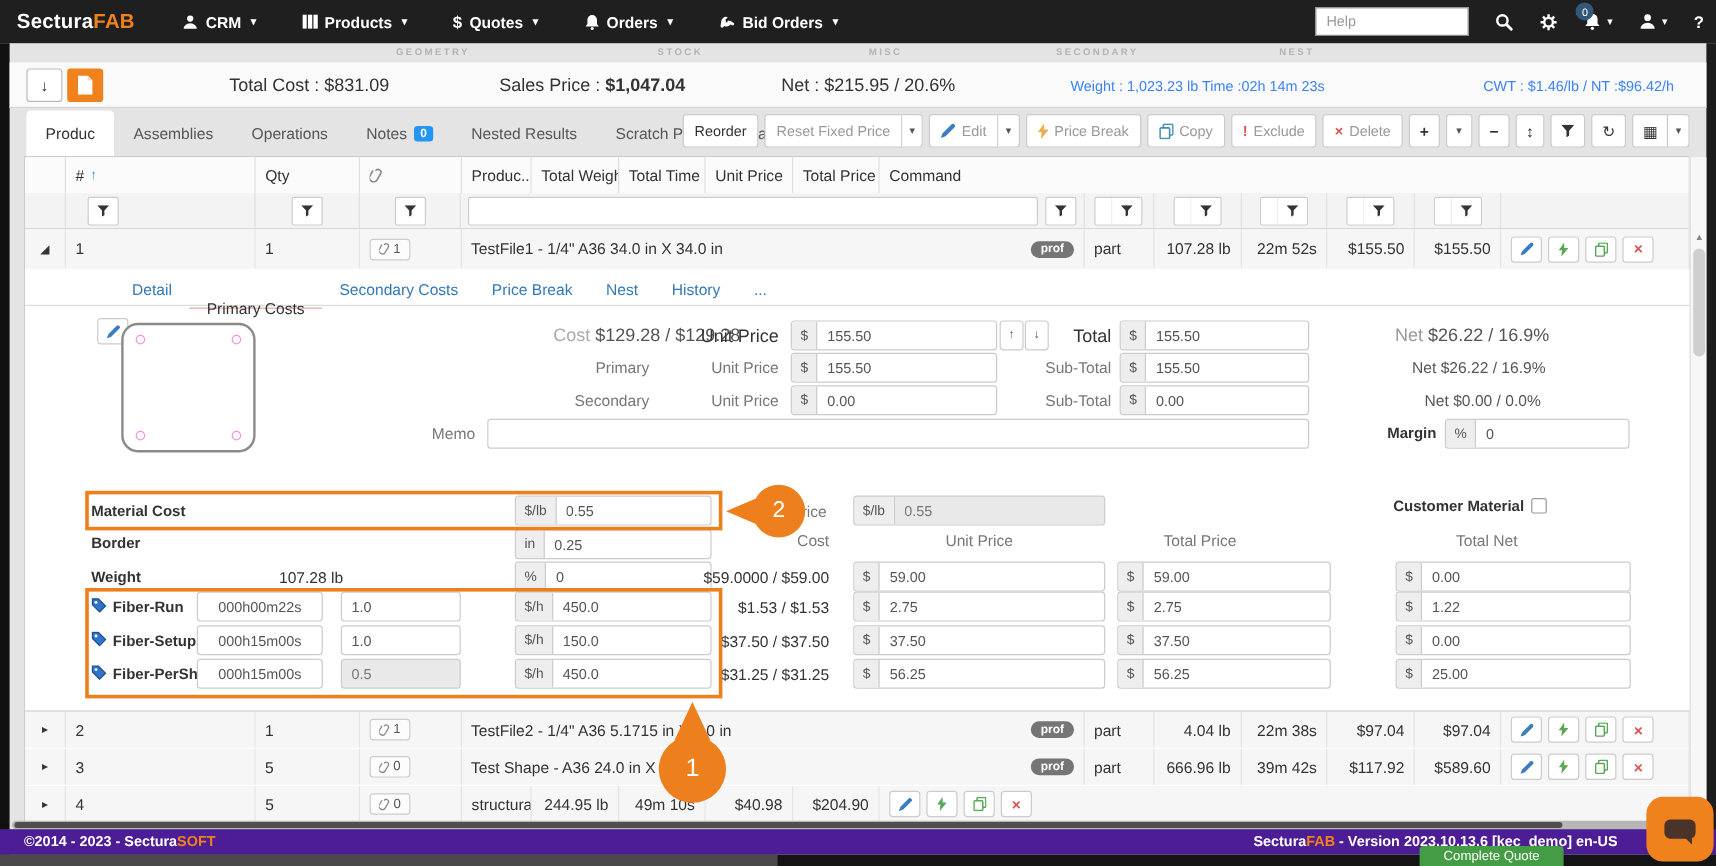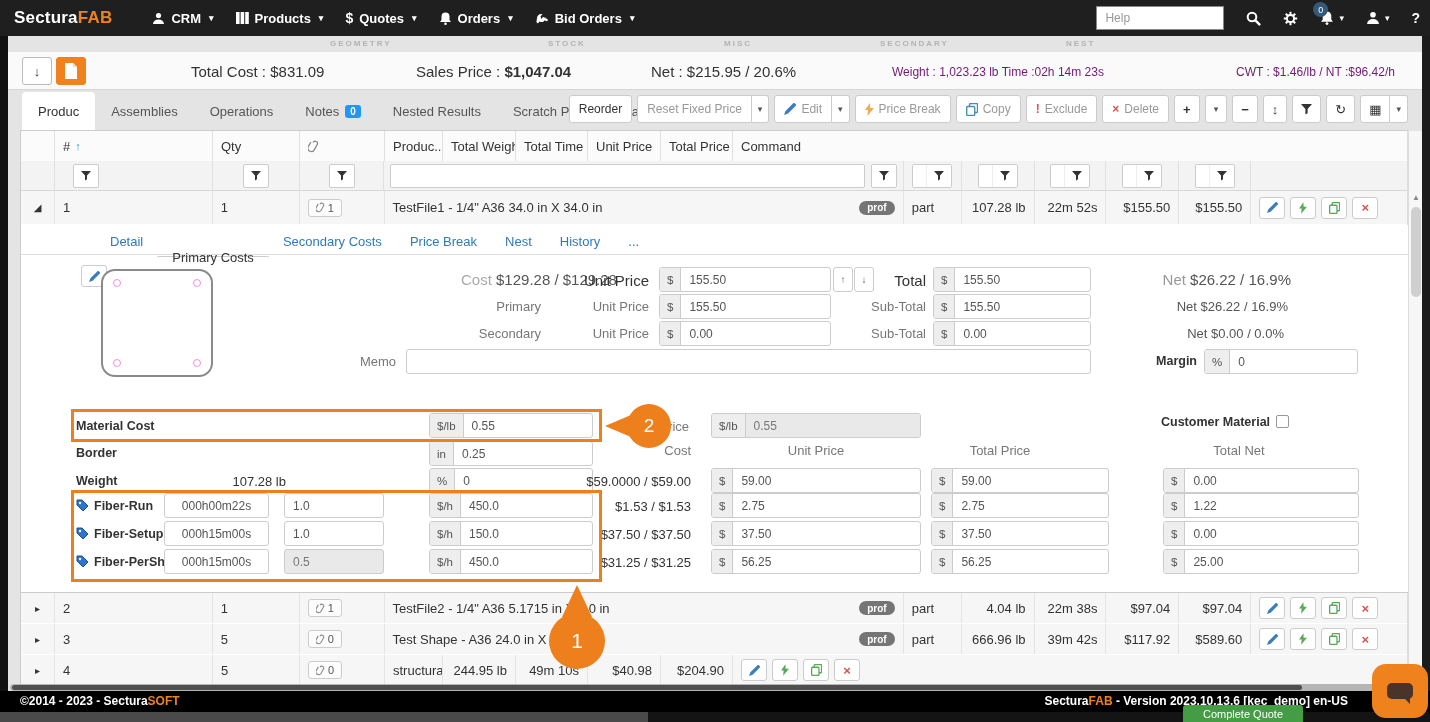--- a/index.html
+++ b/index.html
@@ -4,42 +4,42 @@
 <style>
   * { box-sizing: border-box; margin: 0; padding: 0; }
   html,body { background:#555; }
   body { font-family:"Liberation Sans", sans-serif; }
   #app { position:relative; width:1430px; height:722px; background:#e4e4e4; overflow:hidden; margin:0 auto; }
 
   
   .topnav { position:absolute; left:0; top:0; width:1430px; height:36px; background:#1f1f1f; display:flex; align-items:center; z-index:30; }
   .brand { margin-left:14px; font-size:17px; font-weight:bold; color:#fff; letter-spacing:.2px; }
   .brand .or { color:#f0821e; }
-  .menus { display:flex; margin-left:40px; gap:22px; }
+  .menus { display:flex; margin-left:40px; gap:38px; }
   .menu { display:flex; align-items:center; gap:6px; color:#fff; font-size:13px; font-weight:bold; cursor:pointer; }
   .menu svg { display:block; }
   .caret { font-size:9px; color:#fff; margin-left:2px; }
   .nav-right { position:absolute; right:10px; top:0; height:36px; display:flex; align-items:center; gap:22px; }
   .help-box { width:128px; height:24px; background:#fff; border:1px solid #888; font-size:12px; padding:0 8px; color:#333; }
   .help-box::placeholder { color:#999; }
   .nav-ic { color:#fff; font-size:14px; display:flex; align-items:center; gap:3px; position:relative; }
   .bell-badge { position:absolute; top:-9px; left:-7px; background:#33587a; color:#fff; border-radius:50%; width:15px; height:15px; font-size:9px; display:flex; align-items:center; justify-content:center; }
 
   
   .strip-l { position:absolute; left:0; top:36px; width:8px; height:676px; background:#111; }
   .strip-r { position:absolute; left:1422px; top:36px; width:8px; height:676px; background:#1c1c1c; }
 
   
   .stage { position:absolute; top:39px; font-size:8px; letter-spacing:2px; color:#b3b3b3; font-weight:bold; }
 
   
   .sumbar { position:absolute; left:8px; top:52px; width:1414px; height:38px; background:#fafafa; border-bottom:1px solid #d5d5d5; z-index:5; }
   .sq-btn { position:absolute; width:30px; height:28px; border:1px solid #bbb; border-radius:3px; background:#fff; display:flex; align-items:center; justify-content:center; font-size:13px; color:#333; cursor:pointer; }
   .sum-txt { position:absolute; font-size:15px; color:#333; top:11px; white-space:nowrap; }
-  .sum-sm { position:absolute; font-size:12px; color:#701a75; top:13px; white-space:nowrap; }
+  .sum-sm { position:absolute; font-size:12px; color:#3b82f6; top:13px; white-space:nowrap; }
 
   
   .tabsrow { position:absolute; left:8px; top:90px; width:1414px; height:40px; }
   .tabs { position:absolute; left:14px; top:2px; display:flex; height:38px; }
   .tab { padding:0 16px; display:flex; align-items:center; gap:6px; font-size:13px; color:#555; cursor:pointer; }
   .tab.active { background:#fff; color:#333; border-radius:4px 4px 0 0; }
   .nbadge { background:#2196f3; color:#fff; font-size:10px; font-weight:bold; padding:1px 5px; border-radius:3px; }
   .toolbar { position:absolute; right:14px; top:5px; display:flex; gap:5px; }
   .tb { height:28px; border:1px solid #ccc; border-radius:3px; background:#fff; font-size:12px; color:#999; display:flex; align-items:center; gap:5px; padding:0 9px; cursor:pointer; white-space:nowrap; }
   .tb.dark { color:#333; }
@@ -115,21 +115,21 @@
   .tri-up { position:absolute; width:0; height:0; border-bottom:32px solid #ee7f1d; border-left:15px solid transparent; border-right:15px solid transparent; z-index:21; }
 
   
   .vscroll { position:absolute; left:1408px; top:131px; width:14px; height:552px; background:#f7f7f7; border-left:1px solid #ddd; z-index:3; }
   .vscroll .up { position:absolute; top:62px; left:0; width:14px; text-align:center; font-size:8px; color:#888; }
   .vscroll .thumb { position:absolute; top:76px; left:2px; width:10px; height:90px; background:#cfcfcf; border-radius:5px; }
   .hscroll { position:absolute; left:10px; top:684px; width:1400px; height:7px; background:#b5b5b5; border-radius:4px; z-index:4; }
   .hscroll .thumb { position:absolute; left:2px; top:1px; height:5px; width:1290px; background:#4f4f4f; border-radius:3px; }
 
   
-  .footer { position:absolute; left:0; top:691px; width:1430px; height:21px; background:#000000; z-index:10; }
+  .footer { position:absolute; left:0; top:691px; width:1430px; height:21px; background:#4c1d95; z-index:10; }
   .footer .ft { position:absolute; top:3px; font-size:12px; color:#fff; font-weight:bold; white-space:nowrap; }
   .footer .or { color:#f0821e; }
   .bottomstrip { position:absolute; left:0; top:712px; width:1430px; height:10px; background:#141414; z-index:9; }
   .bottomstrip .lgray { position:absolute; left:0; top:0; width:648px; height:10px; background:#4a4a4a; }
   .complete { position:absolute; left:1183px; top:705px; width:120px; height:17px; background:#449d44; color:#fff; font-size:11px; text-align:center; line-height:19px; border-radius:3px 3px 0 0; overflow:hidden; z-index:11; }
   .chat { position:absolute; left:1372px; top:664px; width:56px; height:54px; background:#f0821e; border-radius:14px; z-index:40; display:flex; align-items:center; justify-content:center; }
   .chat .bub { position:relative; width:26px; height:16px; background:#4a3328; border-radius:5px; }
   .chat .bub:after { content:""; position:absolute; right:3px; bottom:-5px; border-top:6px solid #4a3328; border-left:6px solid transparent; }
 </style>
 </head>

